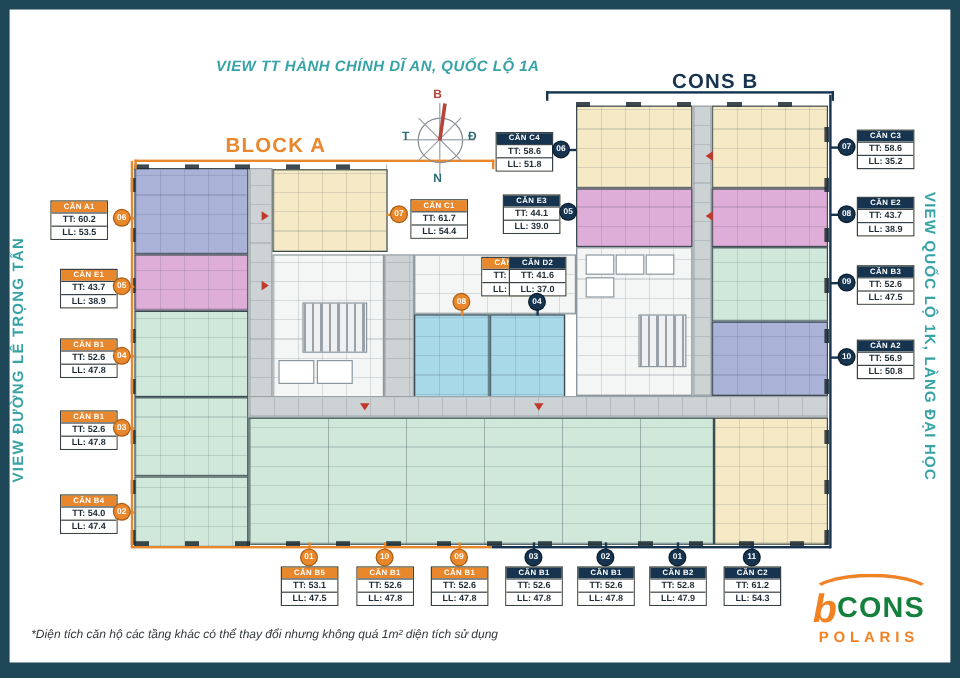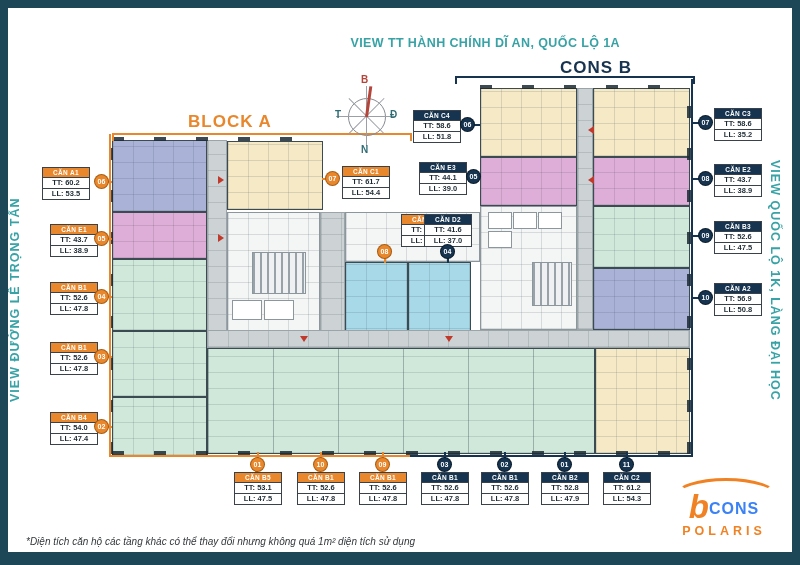--- a/index.html
+++ b/index.html
@@ -1,21 +1,21 @@
 <!DOCTYPE html>
 <html><head>
 <meta charset="utf-8">
 <style>
   html,body{margin:0;padding:0;background:#e9ebec;}
   .stage{position:relative;width:800px;height:565px;background:#ffffff;overflow:hidden;
          font-family:"Liberation Sans",sans-serif;}
   .frame{position:absolute;inset:0;border:8px solid #1d4657;border-bottom-width:13px;z-index:60;pointer-events:none;}
   .title{position:absolute;left:28px;top:16px;font-size:21px;font-weight:bold;color:#1b4b60;letter-spacing:.5px;z-index:5;}
   .view{color:#37a3a6;font-weight:600;z-index:5;position:absolute;}
-  .view-top{left:180px;top:36px;width:440px;text-align:right;font-size:12.5px;letter-spacing:.4px;}
+  .view-top{left:180px;top:48px;width:440px;text-align:left;font-size:12.5px;letter-spacing:.4px;font-style:italic;}
   .view-bottom{left:160px;top:516px;width:480px;text-align:center;font-size:12.5px;letter-spacing:.4px;}
   .view-left{left:8px;top:150px;height:300px;writing-mode:vertical-rl;transform:rotate(180deg);font-size:12.5px;letter-spacing:1px;text-align:center;width:24px;}
   .view-right{left:758px;top:110px;height:340px;writing-mode:vertical-rl;font-size:12.5px;letter-spacing:1px;text-align:center;width:24px;}
   .block-t{position:absolute;font-weight:bold;font-size:17px;letter-spacing:1px;z-index:6;}
   .block-a{left:188px;top:112px;color:#e8872b;}
   .block-b{left:560px;top:58px;color:#16344f;}
   .bracket{position:absolute;height:6px;border:2.5px solid;border-bottom:none;z-index:4;}
   .oline{position:absolute;z-index:4;}
   .unit{position:absolute;box-sizing:border-box;border:1.5px solid #3c4b52;z-index:1;
     background-image:repeating-linear-gradient(0deg,rgba(45,65,75,.15) 0 1px,transparent 1px 16px),
@@ -47,27 +47,27 @@
   .leader{position:absolute;background:#e8872b;z-index:19;}
   .leader.nv{background:#16344f;}
   .lh{height:1.5px;}.lv{width:1.5px;}
   .compass{position:absolute;left:334px;top:78px;width:64px;height:84px;z-index:6;}
   .c-circle{position:absolute;left:14px;top:20px;width:36px;height:36px;border:1.5px solid #858b90;border-radius:50%;}
   .c-line{position:absolute;background:#9aa0a5;}
   .c-needle{position:absolute;left:30.5px;top:8px;width:2.5px;height:31px;background:#b5453a;transform:rotate(8deg);transform-origin:bottom center;}
   .c-ltr{position:absolute;font-size:10px;font-weight:bold;color:#2f6d76;}
   .c-n{left:27px;top:-4px;color:#b5453a;}
   .c-e{left:56px;top:31px;}.c-w{left:1px;top:31px;}.c-s{left:27px;top:66px;}
-  .footnote{position:absolute;left:26px;top:536px;font-size:10px;font-style:italic;color:#33383c;z-index:5;}
+  .footnote{position:absolute;left:26px;top:524px;font-size:10px;font-style:italic;color:#33383c;z-index:5;}
   .logo{position:absolute;left:664px;top:482px;width:120px;height:66px;z-index:5;}
   .logo-arc{position:absolute;left:10px;top:-4px;width:98px;height:30px;border:3px solid transparent;
             border-top:3px solid #f08224;border-radius:50% 50% 0 0;}
   .logo-row{position:absolute;left:0;top:6px;width:120px;text-align:center;}
   .logo-b{color:#f08224;font-size:33px;font-weight:bold;font-style:italic;vertical-align:-4px;}
-  .logo-cons{font-size:16px;font-weight:900;color:#3b82f6;letter-spacing:1px;}
+  .logo-cons{font-size:24px;font-weight:900;color:#15803d;letter-spacing:1px;}
   .logo-sub{position:absolute;left:0;top:42px;width:120px;text-align:center;color:#f08224;font-weight:bold;font-size:12.5px;letter-spacing:4px;}
 </style>
 </head>
 <body>
 
 <div class="stage">
   <div class="frame"></div>
 
   <div class="view view-top">VIEW TT HÀNH CHÍNH DĨ AN, QUỐC LỘ 1A</div>
   <div class="view view-left">VIEW ĐƯỜNG LÊ TRỌNG TẤN</div>

